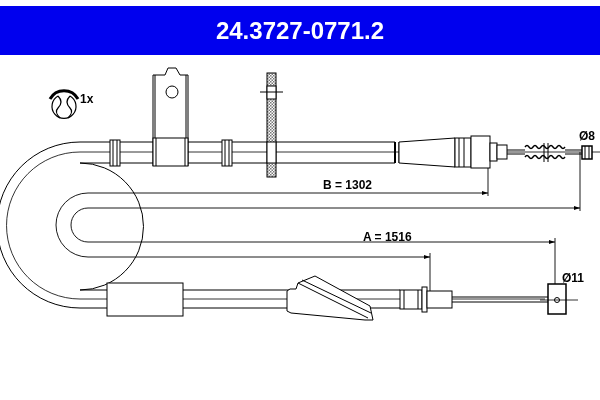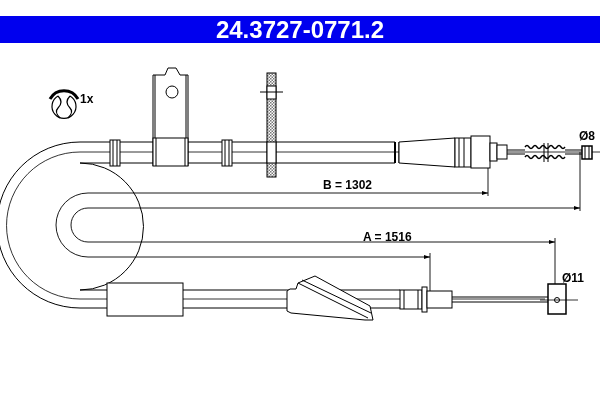--- a/index.html
+++ b/index.html
@@ -1,17 +1,17 @@
 <!DOCTYPE html>
 <html><head>
 <meta charset="utf-8">
 <style>
   html, body { margin:0; padding:0; background:#ffffff; }
   body { width:600px; height:400px; position:relative; overflow:hidden; font-family:"Liberation Sans", sans-serif; }
-  .header { position:absolute; left:0; top:16px; width:600px; height:27px; background:#0000ee; color:#fff; display:flex; justify-content:center; align-items:center; gap:34px; font-weight:bold; font-size:24px; letter-spacing:0px; }
+  .header { position:absolute; left:0; top:6px; width:600px; height:49px; background:#0000ee; color:#fff; display:flex; justify-content:center; align-items:center; gap:34px; font-weight:bold; font-size:24px; letter-spacing:0px; }
   .header span { display:block; }
   svg.drawing { position:absolute; left:0; top:0; }
   .lbl { font-family:"Liberation Sans", sans-serif; font-weight:bold; font-size:12px; fill:#000; }
 </style>
 </head>
 <body>
 
 <div class="header">
   <span>24.3727-0771.2</span>
 </div>

